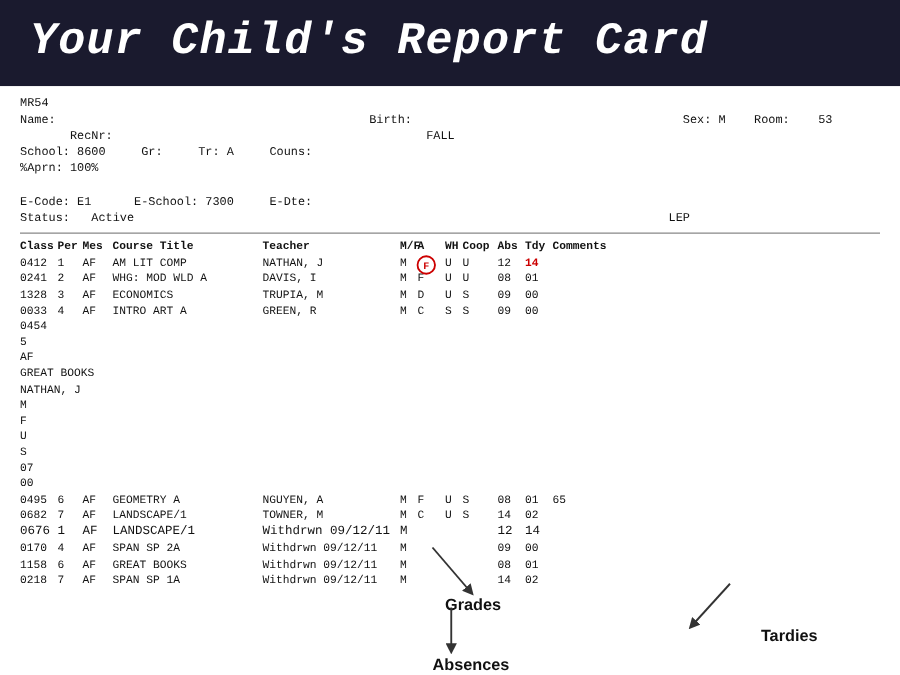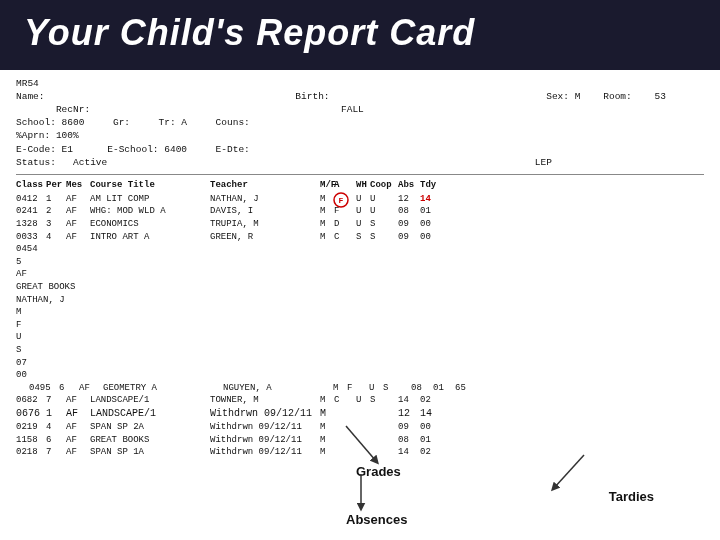--- a/index.html
+++ b/index.html
@@ -17,21 +17,21 @@
       display: flex;
       flex-direction: column;
     }
 
     .header {
       background: #1a1a2e;
       color: #fff;
       padding: 12px 24px 16px 24px;
       font-size: 36px;
       font-weight: bold;
-      font-family: Liberation Sans, sans-serif;
+      font-family: Liberation Mono, monospace;
       font-style: italic;
       letter-spacing: 1px;
     }
 
     .report-body {
       background: #fff;
       padding: 8px 16px 4px 16px;
       flex: 1;
       font-size: 10px;
       line-height: 1.35;
@@ -70,38 +70,38 @@
         &nbsp;&nbsp;
         <span>Room:</span>
         &nbsp;&nbsp;
         <span>53</span>
         &nbsp;&nbsp;&nbsp;&nbsp;&nbsp;&nbsp;
         <span>RecNr:</span>
         &nbsp;&nbsp;&nbsp;&nbsp;&nbsp;&nbsp;&nbsp;&nbsp;&nbsp;&nbsp;&nbsp;&nbsp;&nbsp;&nbsp;&nbsp;&nbsp;&nbsp;&nbsp;&nbsp;&nbsp;&nbsp;&nbsp;&nbsp;&nbsp;&nbsp;&nbsp;&nbsp;&nbsp;&nbsp;&nbsp;&nbsp;&nbsp;&nbsp;&nbsp;&nbsp;&nbsp;&nbsp;&nbsp;&nbsp;&nbsp;&nbsp;&nbsp;
         <span>FALL</span>
       </div>
     </div>
-    <div style="display:flex; font-size:9.5px; margin-bottom:1px; justify-content:flex-end;">
+    <div style="display:flex; font-size:9.5px; margin-bottom:14px; justify-content:flex-end;">
       <div>
         <span>School: 8600</span>
         &nbsp;&nbsp;&nbsp;
         <span>Gr:</span>
         &nbsp;&nbsp;&nbsp;
         <span>Tr: A</span>
         &nbsp;&nbsp;&nbsp;
         <span>Couns:</span>
         &nbsp;&nbsp;&nbsp;&nbsp;&nbsp;&nbsp;&nbsp;&nbsp;&nbsp;&nbsp;&nbsp;&nbsp;&nbsp;&nbsp;&nbsp;&nbsp;&nbsp;&nbsp;&nbsp;&nbsp;&nbsp;&nbsp;&nbsp;&nbsp;&nbsp;&nbsp;&nbsp;&nbsp;&nbsp;&nbsp;&nbsp;&nbsp;&nbsp;&nbsp;&nbsp;&nbsp;&nbsp;&nbsp;&nbsp;&nbsp;&nbsp;&nbsp;&nbsp;&nbsp;&nbsp;&nbsp;&nbsp;&nbsp;&nbsp;&nbsp;&nbsp;&nbsp;&nbsp;&nbsp;&nbsp;&nbsp;&nbsp;&nbsp;&nbsp;&nbsp;&nbsp;&nbsp;&nbsp;&nbsp;&nbsp;&nbsp;&nbsp;&nbsp;&nbsp;&nbsp;&nbsp;&nbsp;&nbsp;&nbsp;&nbsp;&nbsp;&nbsp;&nbsp;
         <span>%Aprn: 100%</span>
       </div>
     </div>
     <div style="display:flex; font-size:9.5px; margin-bottom:2px; justify-content:space-between;">
       <div>
         <span>E-Code: E1</span>
         &nbsp;&nbsp;&nbsp;&nbsp;
-        <span>E-School: 6400</span>
+        <span>E-School: 7300</span>
         &nbsp;&nbsp;&nbsp;
         <span>E-Dte:</span>
         &nbsp;&nbsp;&nbsp;&nbsp;&nbsp;&nbsp;&nbsp;&nbsp;&nbsp;&nbsp;&nbsp;&nbsp;&nbsp;&nbsp;&nbsp;&nbsp;&nbsp;&nbsp;&nbsp;&nbsp;&nbsp;&nbsp;&nbsp;&nbsp;&nbsp;&nbsp;&nbsp;&nbsp;&nbsp;&nbsp;&nbsp;&nbsp;&nbsp;&nbsp;&nbsp;&nbsp;&nbsp;&nbsp;&nbsp;&nbsp;&nbsp;&nbsp;&nbsp;&nbsp;&nbsp;&nbsp;&nbsp;&nbsp;&nbsp;&nbsp;&nbsp;&nbsp;&nbsp;&nbsp;&nbsp;&nbsp;&nbsp;&nbsp;&nbsp;&nbsp;&nbsp;&nbsp;&nbsp;&nbsp;&nbsp;&nbsp;&nbsp;&nbsp;&nbsp;&nbsp;&nbsp;&nbsp;&nbsp;
         <span>Status:</span>
         &nbsp;
         <span>Active</span>
         &nbsp;&nbsp;&nbsp;&nbsp;&nbsp;&nbsp;&nbsp;&nbsp;&nbsp;&nbsp;&nbsp;&nbsp;&nbsp;&nbsp;&nbsp;&nbsp;&nbsp;&nbsp;&nbsp;&nbsp;&nbsp;&nbsp;&nbsp;&nbsp;&nbsp;&nbsp;&nbsp;&nbsp;&nbsp;&nbsp;&nbsp;&nbsp;&nbsp;&nbsp;&nbsp;&nbsp;&nbsp;&nbsp;&nbsp;&nbsp;&nbsp;&nbsp;&nbsp;&nbsp;&nbsp;&nbsp;&nbsp;&nbsp;&nbsp;&nbsp;&nbsp;&nbsp;&nbsp;&nbsp;&nbsp;&nbsp;&nbsp;&nbsp;&nbsp;&nbsp;&nbsp;&nbsp;&nbsp;&nbsp;&nbsp;&nbsp;&nbsp;&nbsp;&nbsp;&nbsp;&nbsp;&nbsp;&nbsp;
         <span>LEP</span>
       </div>
     </div>
@@ -113,20 +113,21 @@
       <span style="width:20px">Per</span>
       <span style="width:24px">Mes</span>
       <span style="width:120px">Course Title</span>
       <span style="width:110px">Teacher</span>
       <span style="width:14px">M/F</span>
       <span style="width:22px">A</span>
       <span style="width:14px">WH</span>
       <span style="width:28px">Coop</span>
       <span style="width:22px">Abs</span>
       <span style="width:22px">Tdy</span>
+      <span style="flex:1">Comments</span>
     </div>
 
     <div style="position:relative;">
 
       <div class="data-row" style="font-size:9px;">
         <span style="width:30px">0412</span>
         <span style="width:20px">1</span>
         <span style="width:24px">AF</span>
         <span style="width:120px">AM LIT COMP</span>
         <span style="width:110px">NATHAN, J</span>
@@ -198,21 +199,21 @@
         <span style="width:110px">NATHAN, J</span>
         <span style="width:14px">M</span>
         <span style="width:22px">F</span>
         <span style="width:14px">U</span>
         <span style="width:28px">S</span>
         <span style="width:22px">07</span>
         <span style="width:22px">00</span>
         <span style="flex:1"></span>
       </div>
 
-      <div class="data-row" style="font-size:9px;margin-left:13px;">
+      <div class="data-row" style="font-size:9px;">
         <span style="width:30px">0495</span>
         <span style="width:20px">6</span>
         <span style="width:24px">AF</span>
         <span style="width:120px">GEOMETRY A</span>
         <span style="width:110px">NGUYEN, A</span>
         <span style="width:14px">M</span>
         <span style="width:22px">F</span>
         <span style="width:14px">U</span>
         <span style="width:28px">S</span>
         <span style="width:22px">08</span>
@@ -244,21 +245,21 @@
         <span style="width:14px">M</span>
         <span style="width:22px"></span>
         <span style="width:14px"></span>
         <span style="width:28px"></span>
         <span style="width:22px">12</span>
         <span style="width:22px">14</span>
         <span style="flex:1"></span>
       </div>
 
       <div class="data-row" style="font-size:9px;">
-        <span style="width:30px">0219</span>
+        <span style="width:30px">0170</span>
         <span style="width:20px">4</span>
         <span style="width:24px">AF</span>
         <span style="width:120px">SPAN SP 2A</span>
         <span style="width:110px">Withdrwn 09/12/11</span>
         <span style="width:14px">M</span>
         <span style="width:22px"></span>
         <span style="width:14px"></span>
         <span style="width:28px"></span>
         <span style="width:22px">09</span>
         <span style="width:22px">00</span>

